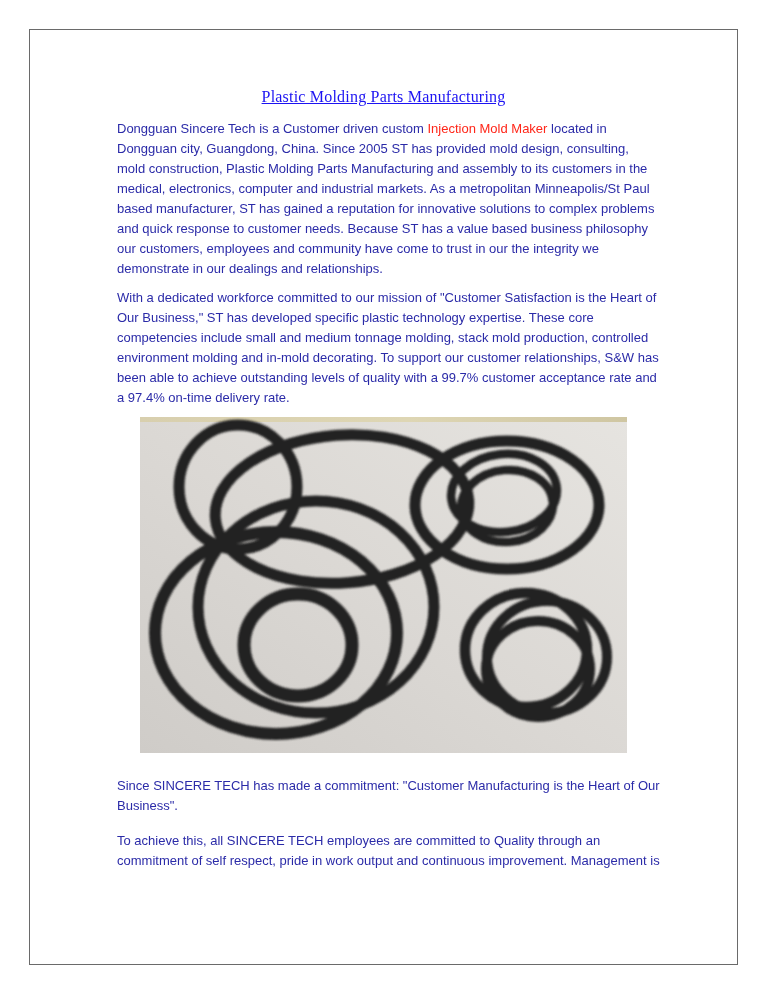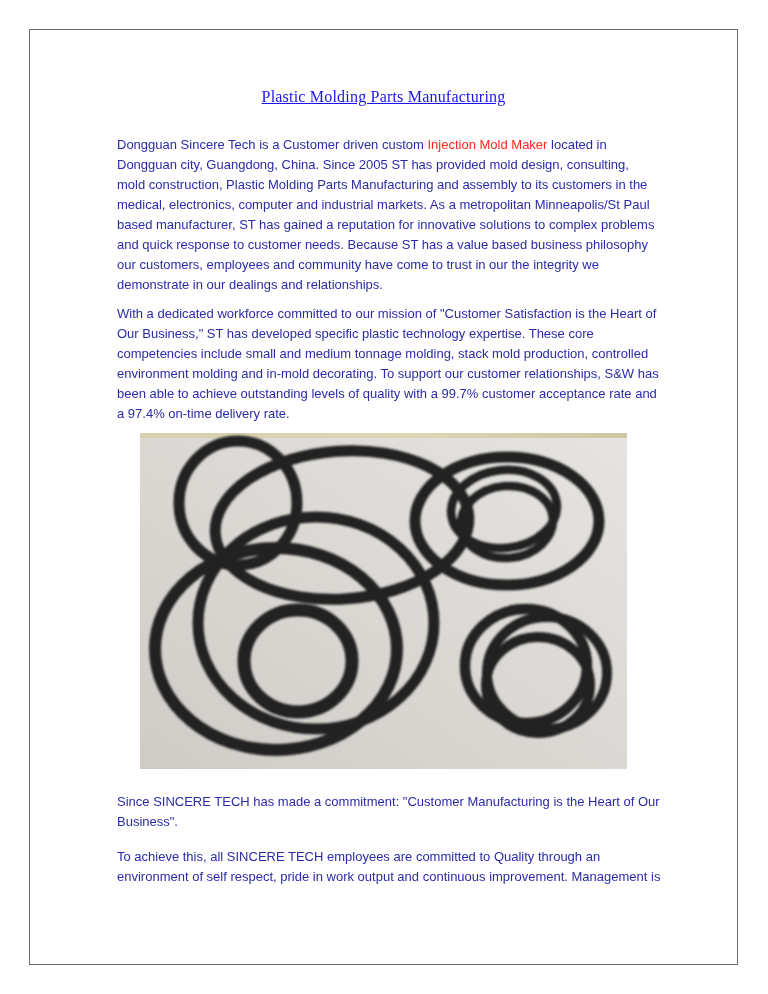--- a/index.html
+++ b/index.html
@@ -14,21 +14,21 @@
     position: absolute;
     left: 29px;
     top: 29px;
     width: 709px;
     height: 936px;
     box-sizing: border-box;
     border: 1px solid var(--frame-border, #6a6a6a);
     background: #ffffff;
   }
   h1.doc-title {
-    margin: 56px 0 28px 0;
+    margin: 56px 0 12px 0;
     font-family: "Liberation Serif", "DejaVu Serif", serif;
     font-size: 16px;
     font-weight: 400;
     line-height: 21px;
     color: var(--title-blue, #1c13f2);
     text-decoration: underline;
     text-align: center;
     letter-spacing: 0.2px;
   }
   .content {
@@ -123,16 +123,16 @@
             <ellipse cx="386" cy="233" rx="61" ry="57" stroke-width="10.5"></ellipse>
             <ellipse cx="398" cy="252" rx="52" ry="48" stroke-width="10"></ellipse>
           </g>
       </svg>
     </figure>
 
     <p>Since SINCERE TECH has made a commitment: "Customer Manufacturing is the Heart of Our
 Business".</p>
 
     <p class="para-quality">To achieve this, all SINCERE TECH employees are committed to Quality through an
-environment of self respect, pride in work output and continuous improvement. Management is</p>
+commitment of self respect, pride in work output and continuous improvement. Management is</p>
 
   </div>
 </div>
 
 </body></html>

